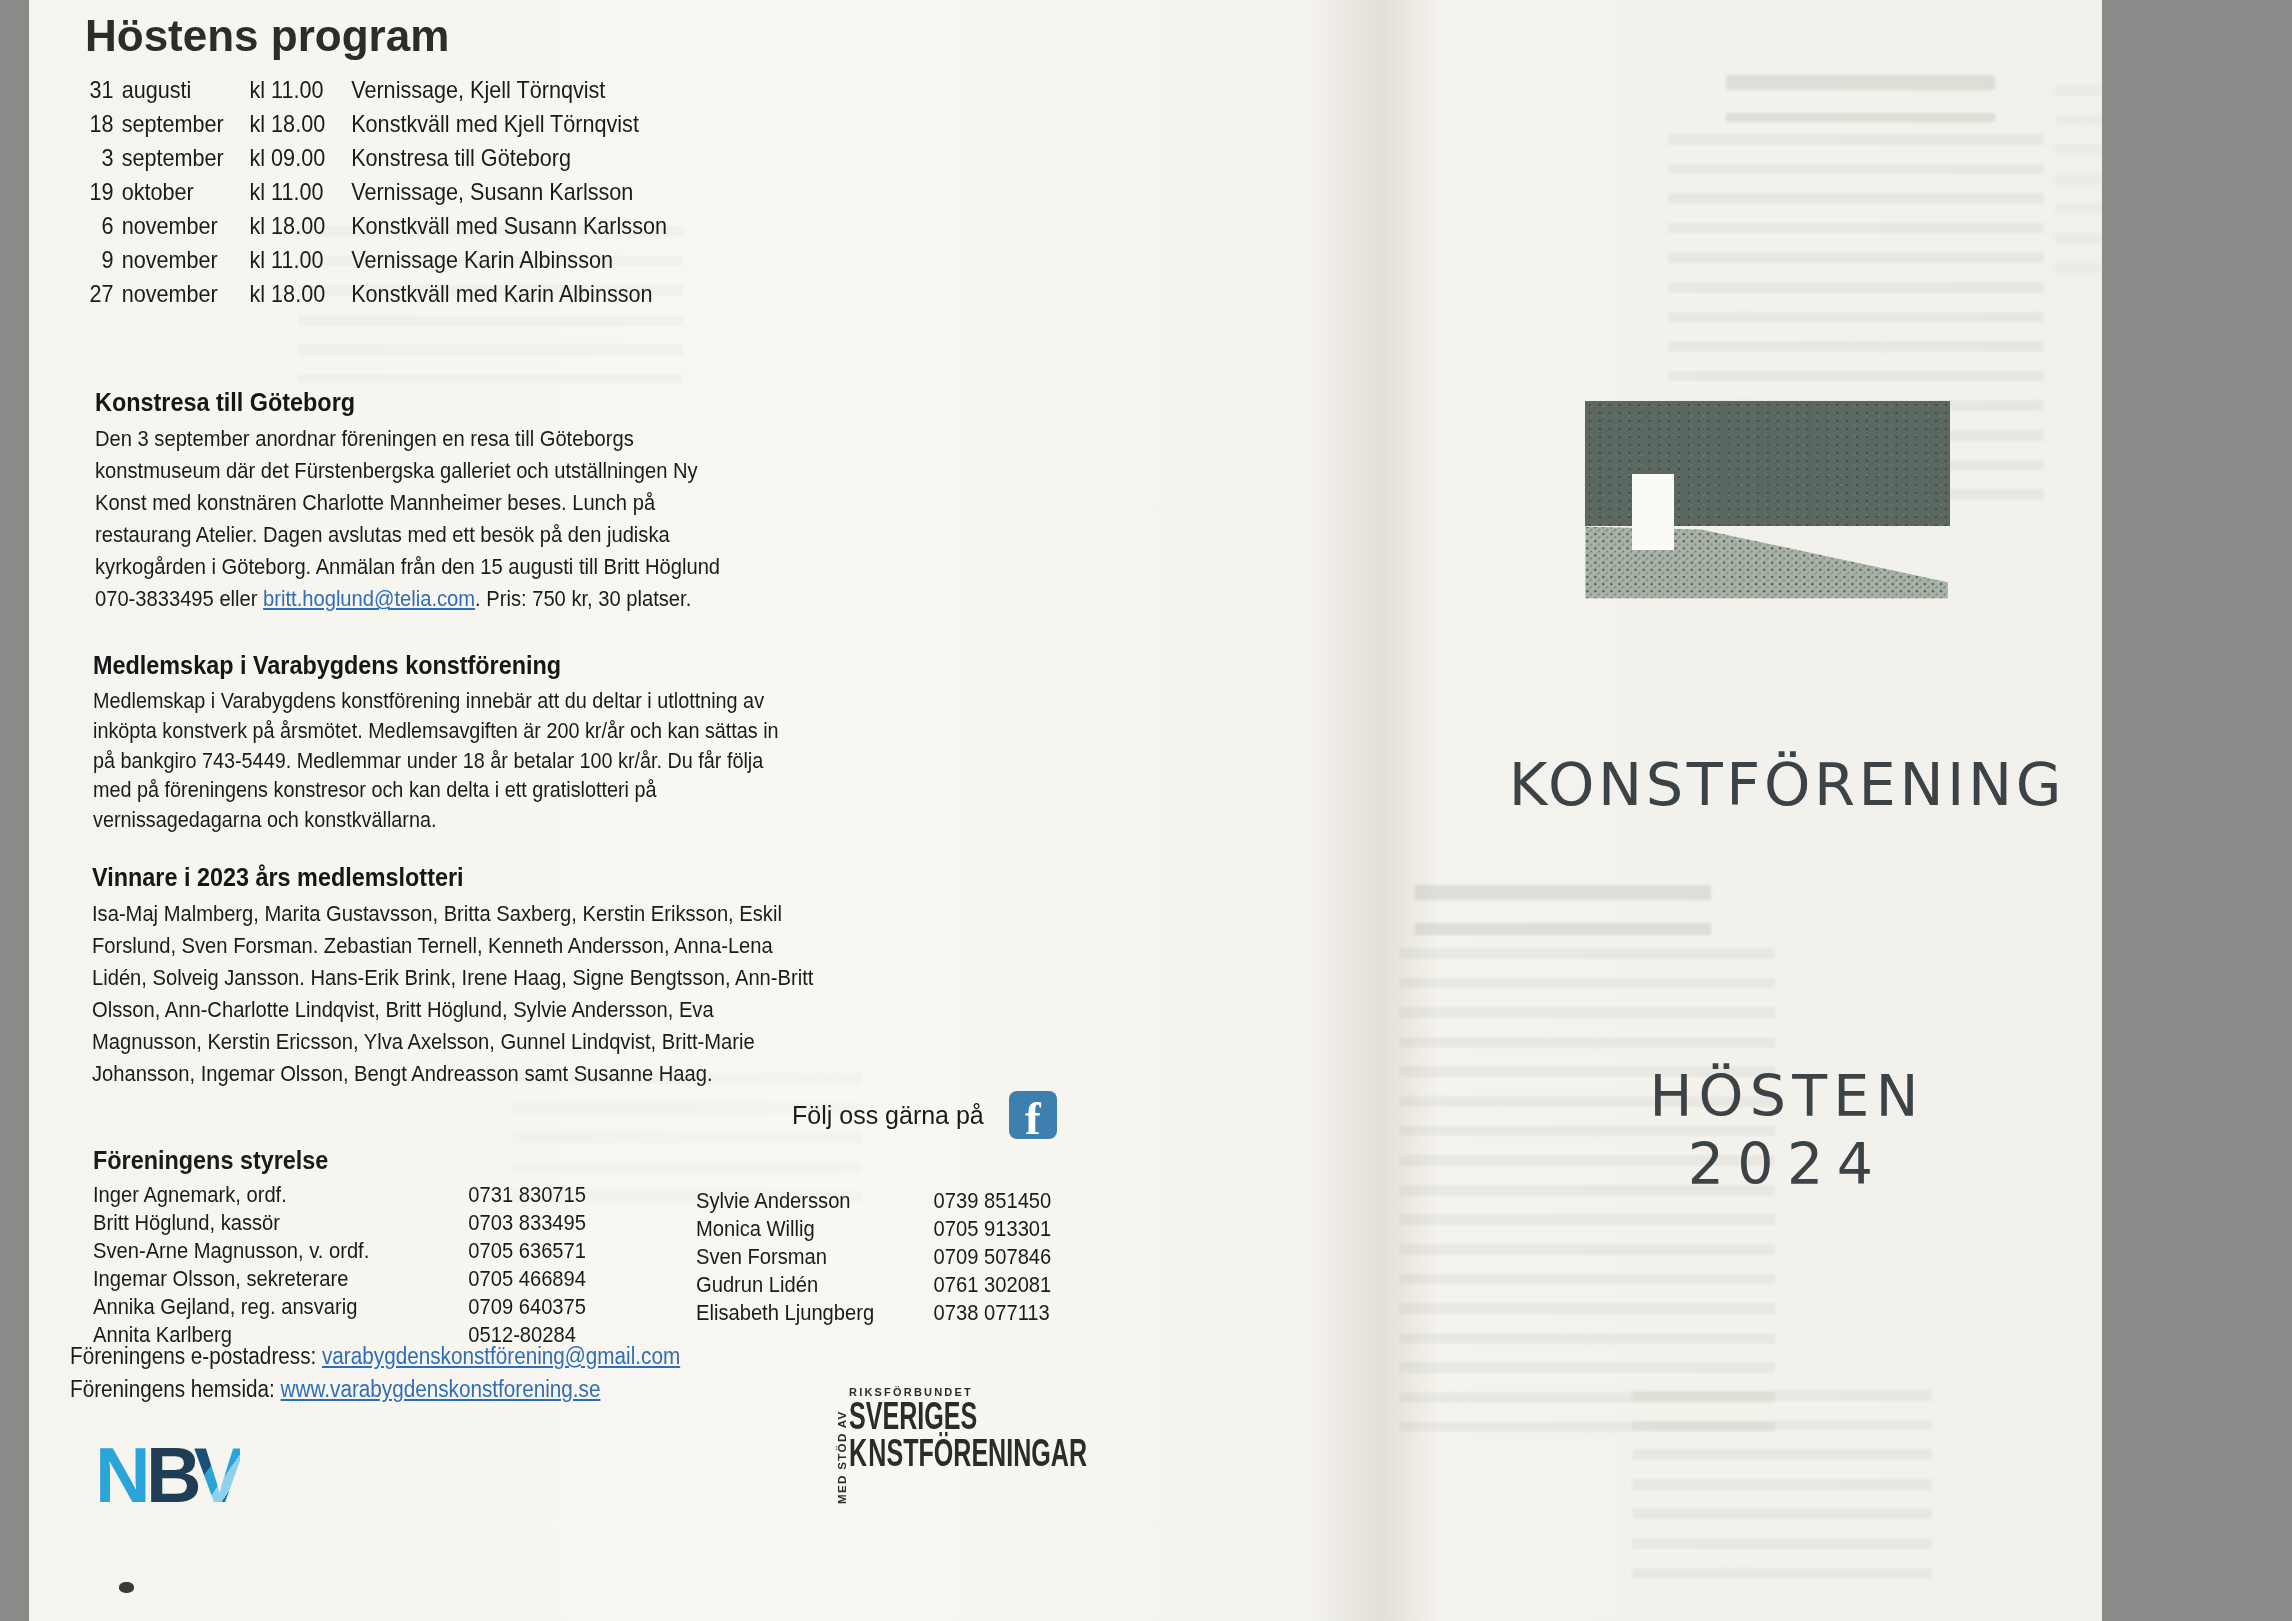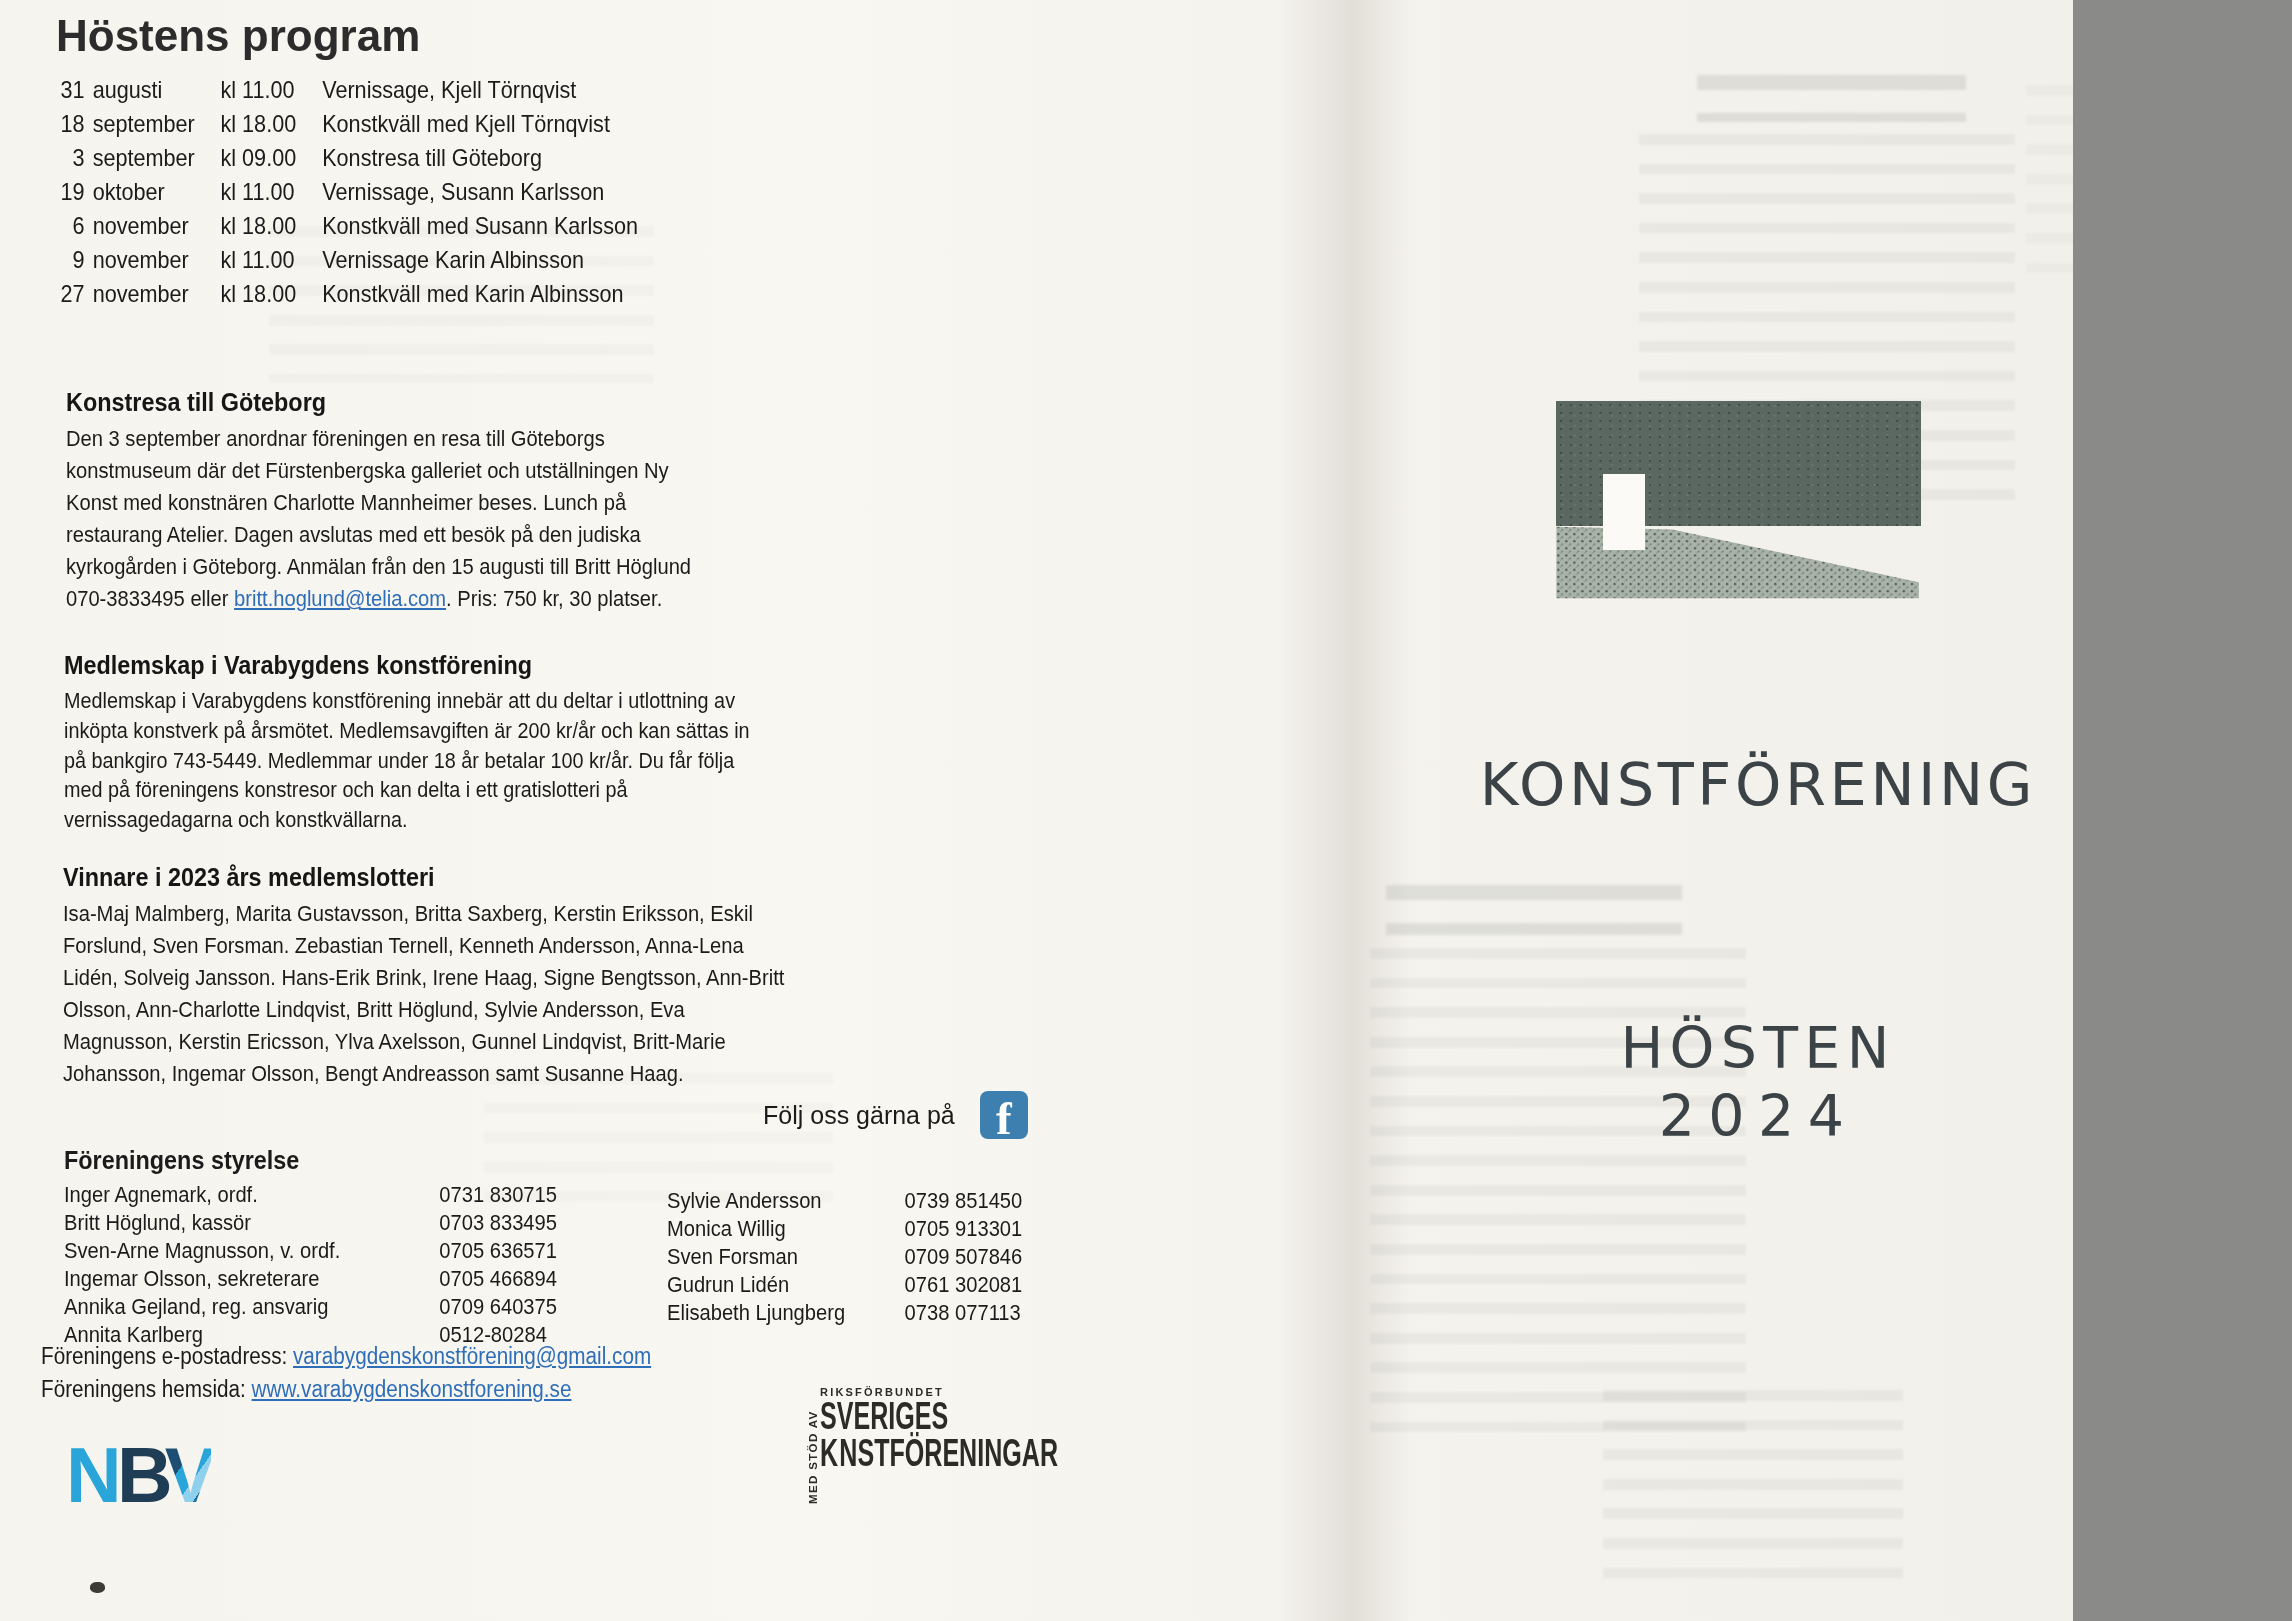--- a/index.html
+++ b/index.html
@@ -1,19 +1,19 @@
 <!DOCTYPE html>
 <html style="font-size:14.3px"><head>
 <meta charset="utf-8">
 <style>
   html,body { margin:0; padding:0; background:#8a8a88; }
   #canvas {
     position:relative; width:2073px; height:1621px; overflow:hidden;
     background:linear-gradient(90deg,#f6f4ee 0%,#f9f7f1 40%,#f5f3ed 58%,#f2f0ea 100%);
-    font-family:"Liberation Sans", sans-serif; color:#1b1b1b;
+    font-family:"Liberation Sans", sans-serif; color:#1b1b1b;margin-left:29px;
   }
   .abs { position:absolute; }
   .condense { transform:scaleX(.9); transform-origin:0 0; }
 
   
   #page-title { left:56px; top:10.7px; font-size:44px; font-weight:600; color:#2c2c2c; letter-spacing:0; margin:0; }
   #program { left:54px; top:73px; font-size:24px; line-height:34px; }
   .prow { display:flex; }
   .pnum { width:34px; text-align:right; }
   .pmonth { margin-left:9px; width:142px; }
@@ -66,21 +66,21 @@
   #logo-rect { left:1556px; top:401px; width:365px; height:125px; background-color:#5b6861;
     background-image:radial-gradient(rgba(22,32,27,.40) 0.9px, transparent 1.3px),
                      radial-gradient(rgba(214,222,214,.14) 0.9px, transparent 1.3px);
     background-size:9.9px 8px,12.5px 9.9px; }
   #logo-wedge { left:1556px; top:525px; }
   #logo-door { left:1603px; top:474px; width:42px; height:76px; background:#fbfaf6; }
 
   #brand { left:1433px; top:751px; width:650px; text-align:center;
            font-family:"DejaVu Sans", sans-serif; color:#3b4347; }
   #brand div { font-size:59px; line-height:68px; letter-spacing:3.6px; }
-  #season { left:1433px; top:1014px; width:650px; text-align:center;
+  #season { left:1433px; top:1062px; width:650px; text-align:center;
             font-family:"DejaVu Sans", sans-serif; color:#3b4347; }
   #season div { font-size:57px; line-height:68px; letter-spacing:6.3px; }
   #season .yr { letter-spacing:13.4px; }
 
   
   #fold { left:1277px; top:0; width:134px; height:1621px;
     background:linear-gradient(90deg, rgba(0,0,0,0) 0%, rgba(95,90,78,.10) 45%, rgba(120,114,102,.15) 56%, rgba(0,0,0,0) 100%); }
   #edge-strip { left:2194px; top:0; width:99px; height:1621px;
     background:linear-gradient(90deg, rgba(150,145,135,0), rgba(150,145,135,.22) 35%, #dcd9d2 65%, #ccc9c2); }
   .edge-rect { left:2219px; width:63px; background:#d9d6cf; border-radius:3.6px; }

